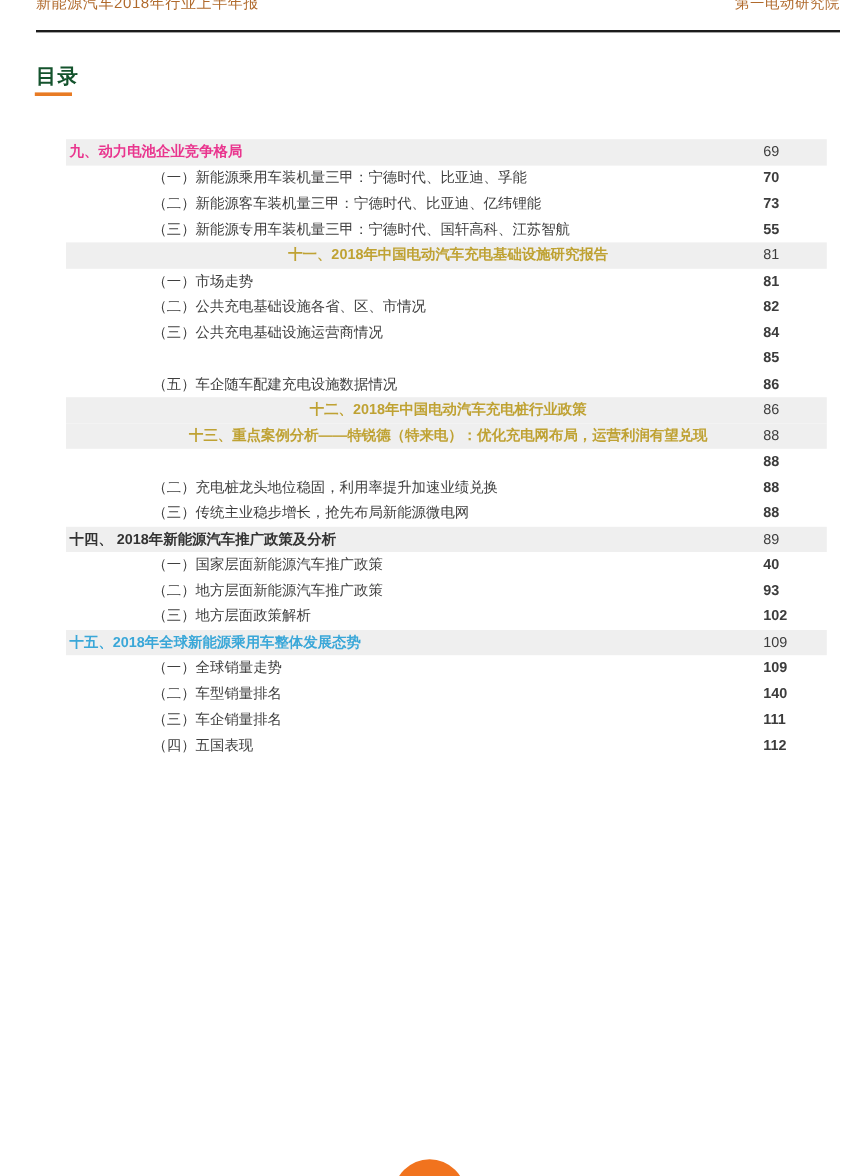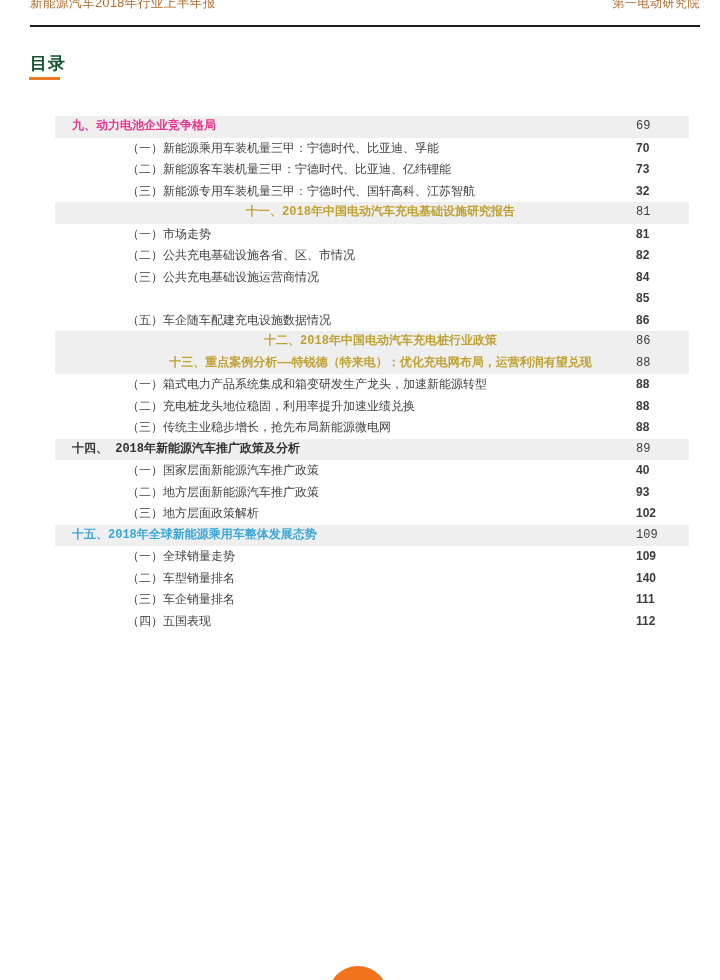--- a/index.html
+++ b/index.html
@@ -39,22 +39,21 @@
   .toc-row{
     position:relative;
     height:21.5px;line-height:21.5px;
     font-size:12px;
     white-space:nowrap;overflow:hidden;
     cursor:pointer;
   }
   .toc-row.section{
     background:#efefef;
     font-weight:bold;
-    padding-left:17px;
-    font-family:Liberation Mono, monospace;
+    padding-left:3px;
   }
   .toc-row.sub{
     padding-left:72px;
     color:#3f3f3f;
   }
   .toc-row .page{
     position:absolute;left:581px;top:0;
     font-weight:bold;color:#3c3c3c;
   }
   .toc-row.section .page{font-weight:normal;}
@@ -78,30 +77,30 @@
 </div>
 <div class="header-rule"></div>
 
 <div class="toc-title">目录</div>
 <div class="toc-title-underline"></div>
 
 <div class="toc" id="toc-list">
     <div class="toc-row section c-pink"><span class="label">九、动力电池企业竞争格局</span><span class="page">69</span></div>
     <div class="toc-row sub"><span class="label">（一）新能源乘用车装机量三甲：宁德时代、比亚迪、孚能</span><span class="page">70</span></div>
     <div class="toc-row sub"><span class="label">（二）新能源客车装机量三甲：宁德时代、比亚迪、亿纬锂能</span><span class="page">73</span></div>
-    <div class="toc-row sub"><span class="label">（三）新能源专用车装机量三甲：宁德时代、国轩高科、江苏智航</span><span class="page">32</span></div>
+    <div class="toc-row sub"><span class="label">（三）新能源专用车装机量三甲：宁德时代、国轩高科、江苏智航</span><span class="page">55</span></div>
     <div class="toc-row section c-gold"><span class="label">十一、2018年中国电动汽车充电基础设施研究报告</span><span class="page">81</span></div>
     <div class="toc-row sub"><span class="label">（一）市场走势</span><span class="page">81</span></div>
     <div class="toc-row sub"><span class="label">（二）公共充电基础设施各省、区、市情况</span><span class="page">82</span></div>
     <div class="toc-row sub"><span class="label">（三）公共充电基础设施运营商情况</span><span class="page">84</span></div>
     <div class="toc-row sub"><span class="page">85</span></div>
     <div class="toc-row sub"><span class="label">（五）车企随车配建充电设施数据情况</span><span class="page">86</span></div>
     <div class="toc-row section c-gold"><span class="label">十二、2018年中国电动汽车充电桩行业政策</span><span class="page">86</span></div>
     <div class="toc-row section c-gold"><span class="label">十三、重点案例分析——特锐德（特来电）：优化充电网布局，运营利润有望兑现</span><span class="page">88</span></div>
-    <div class="toc-row sub"><span class="label">（一）箱式电力产品系统集成和箱变研发生产龙头，加速新能源转型</span><span class="page">88</span></div>
+    <div class="toc-row sub"><span class="page">88</span></div>
     <div class="toc-row sub"><span class="label">（二）充电桩龙头地位稳固，利用率提升加速业绩兑换</span><span class="page">88</span></div>
     <div class="toc-row sub"><span class="label">（三）传统主业稳步增长，抢先布局新能源微电网</span><span class="page">88</span></div>
     <div class="toc-row section c-black"><span class="label">十四、 2018年新能源汽车推广政策及分析</span><span class="page">89</span></div>
     <div class="toc-row sub"><span class="label">（一）国家层面新能源汽车推广政策</span><span class="page">40</span></div>
     <div class="toc-row sub"><span class="label">（二）地方层面新能源汽车推广政策</span><span class="page">93</span></div>
     <div class="toc-row sub"><span class="label">（三）地方层面政策解析</span><span class="page">102</span></div>
     <div class="toc-row section c-blue"><span class="label">十五、2018年全球新能源乘用车整体发展态势</span><span class="page">109</span></div>
     <div class="toc-row sub"><span class="label">（一）全球销量走势</span><span class="page">109</span></div>
     <div class="toc-row sub"><span class="label">（二）车型销量排名</span><span class="page">140</span></div>
     <div class="toc-row sub"><span class="label">（三）车企销量排名</span><span class="page">111</span></div>

